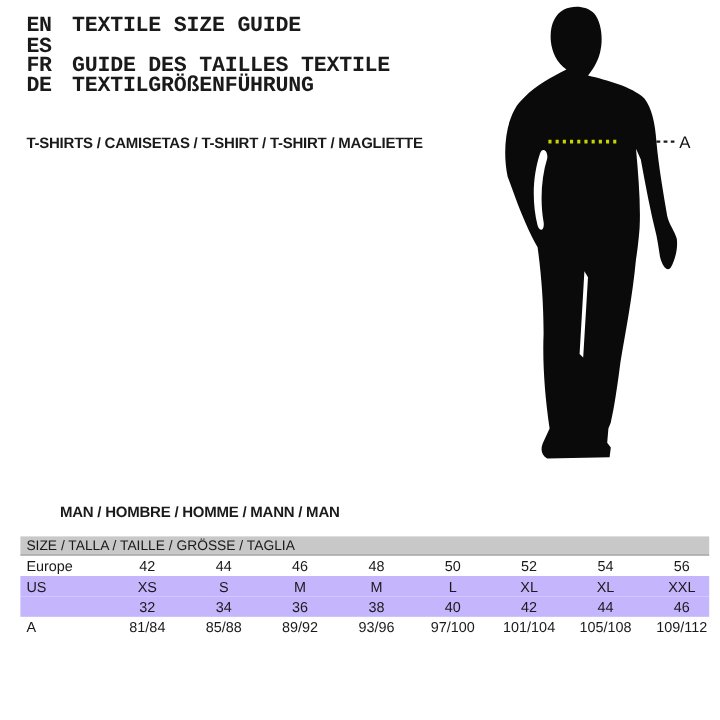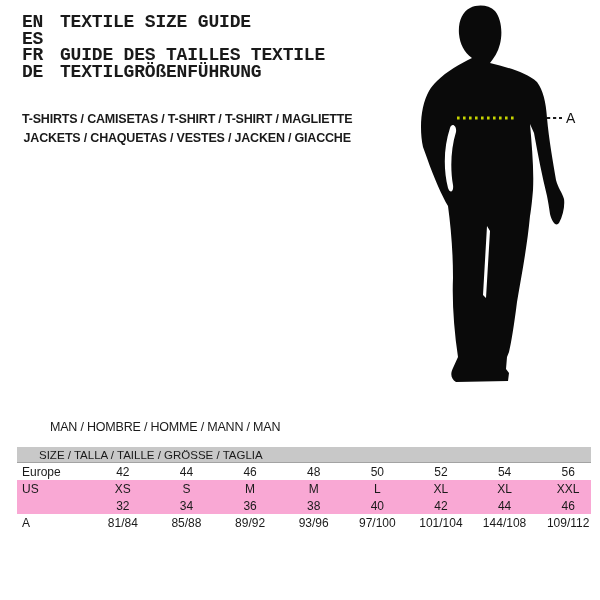--- a/index.html
+++ b/index.html
@@ -13,28 +13,28 @@
   .lang-code{width:38px;}
 
   
   .categories{position:absolute;left:22px;top:110px;text-align:center;}
   .category-line{line-height:18.5px;font-size:12.5px;font-weight:700;letter-spacing:-0.2px;white-space:nowrap;}
 
   
   .figure-wrap{position:absolute;left:390px;top:0px;width:210px;height:420px;}
 
   
-  .section-title{position:absolute;left:22px;top:420px;font-size:12.5px;font-weight:400;letter-spacing:-0.2px;padding-left:28px;}
+  .section-title{position:absolute;left:22px;top:420px;font-size:12.5px;font-weight:700;letter-spacing:-0.2px;padding-left:28px;}
 
   
   .size-table{position:absolute;left:17px;top:447px;width:574px;font-size:12px;}
   .table-header{height:15px;background:#c8c8c8;border-bottom:1px solid #a3a3a3;
-                display:flex;align-items:center;padding-left:22px;font-size:11.5px;color:#1a1a1a;}
+                display:flex;align-items:center;padding-left:5px;font-size:11.5px;color:#1a1a1a;}
   .t-row{display:flex;height:17px;align-items:center;gap:18px;}
-  .t-row.stripe{background:#f9a8d4;}
+  .t-row.stripe{background:#c4b5fd;}
   .t-label{width:60px;padding-left:5px;}
   .t-cell{flex:1;text-align:center;}
 
   
   .footnote{position:absolute;left:22px;top:549px;font-size:12.5px;font-weight:700;letter-spacing:-0.2px;}
 </style>
 </head>
 <body>
 
 <div class="canvas">
@@ -52,21 +52,20 @@
       <span class="lang-label">GUIDE DES TAILLES TEXTILE</span>
     </div>
     <div class="lang-row">
       <span class="lang-code">DE</span>
       <span class="lang-label">TEXTILGRÖßENFÜHRUNG</span>
     </div>
   </div>
 
   <div class="categories">
     <div class="category-line">T-SHIRTS / CAMISETAS / T-SHIRT / T-SHIRT / MAGLIETTE</div>
-    <div class="category-line">JACKETS / CHAQUETAS / VESTES / JACKEN / GIACCHE</div>
   </div>
 
   <div class="figure-wrap">
     <svg width="210" height="420" viewBox="0 0 210 420">
       <path fill="#0a0a0a" fill-rule="evenodd" d="M82,58
                C74,52 70,44 69,34
                C68,22 72,12 80,8
                C88,4 99,5 105,11
                C111,18 113,32 110,44
                C108,52 104,58 100,63
@@ -144,19 +143,19 @@
     </div>
 
     <div class="t-row">
       <span class="t-label">A</span>
       <span class="t-cell">81/84</span>
       <span class="t-cell">85/88</span>
       <span class="t-cell">89/92</span>
       <span class="t-cell">93/96</span>
       <span class="t-cell">97/100</span>
       <span class="t-cell">101/104</span>
-      <span class="t-cell">144/108</span>
+      <span class="t-cell">105/108</span>
       <span class="t-cell">109/112</span>
     </div>
   </div>
 
 
 </div>
 
 </body></html>

